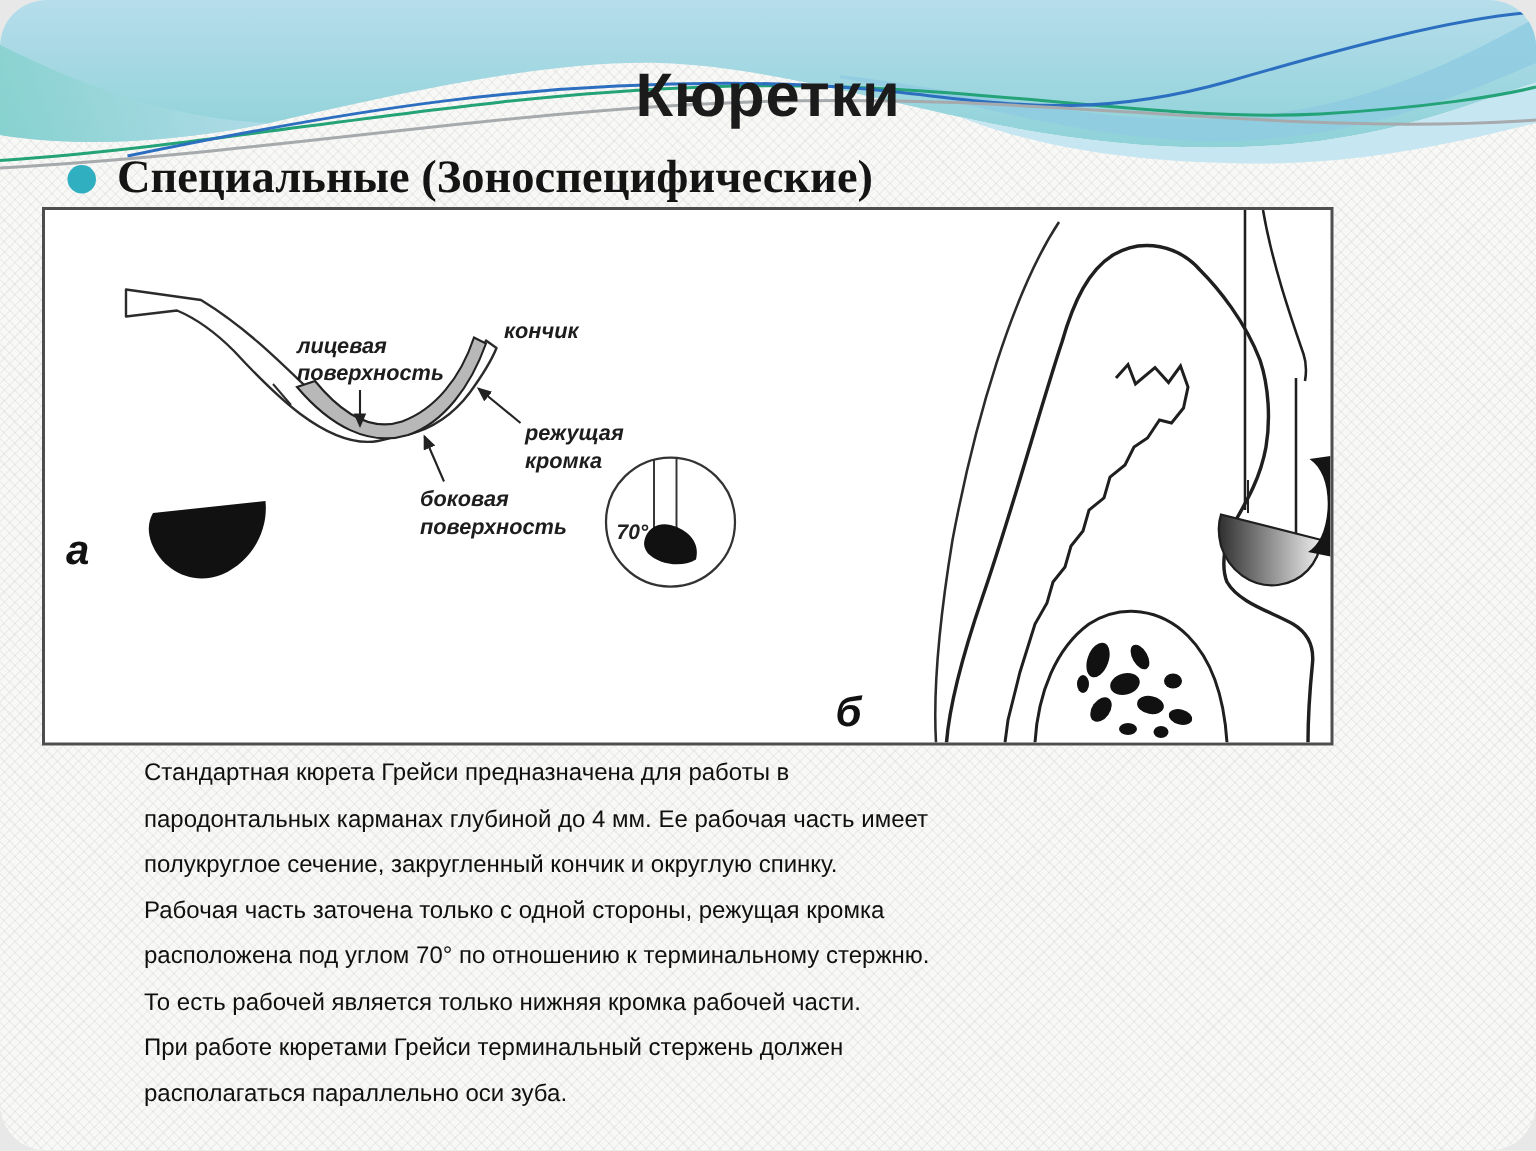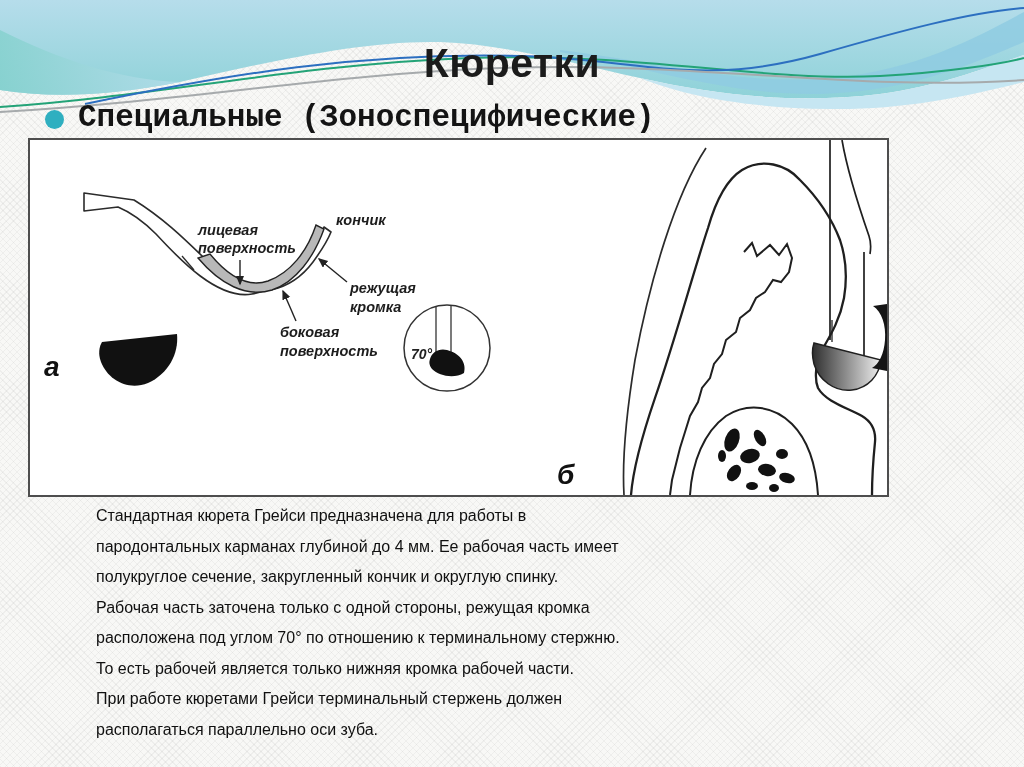--- a/index.html
+++ b/index.html
@@ -3,34 +3,35 @@
 <meta charset="utf-8">
 <style>
   html,body{margin:0;padding:0;background:#e8e8e8;}
   .slide{
     position:relative;width:1024px;height:767px;overflow:hidden;
     background-color:#f8f8f6;
     background-image:
       repeating-linear-gradient(45deg, rgba(150,150,150,.10) 0 1px, transparent 1px 5px),
       repeating-linear-gradient(-45deg, rgba(150,150,150,.10) 0 1px, transparent 1px 5px);
     font-family:"Liberation Sans", sans-serif;
+    border-radius:31px;
   }
   .header-wave{position:absolute;top:0;left:0;width:1024px;height:135px;}
   .slide-title{
     position:absolute;top:40px;left:0;width:1024px;text-align:center;
     font-family:"Liberation Sans", sans-serif;font-weight:bold;font-size:41px;
     color:#1b1b1b;letter-spacing:.5px;
   }
   .bullet-row{position:absolute;top:99px;left:36px;width:960px;display:flex;align-items:flex-start;}
   .bullet-dot{
     width:19px;height:19px;border-radius:50%;background:#2fafc0;
     margin:11px 14px 0 9px;flex:none;
   }
   .bullet-label{
-    font-family:Liberation Mono, monospace;font-weight:bold;font-size:31px;
+    font-family:Liberation Serif, serif;font-weight:bold;font-size:31px;
     color:#141414;line-height:38px;white-space:nowrap;
   }
   .figure-box{
     position:absolute;left:28px;top:138px;width:857px;height:355px;
     background:#ffffff;border:2px solid #4e4e4e;box-sizing:content-box;font-style:italic;
   }
   .figure-box svg{display:block;}
   .body-text{
     position:absolute;left:96px;top:501px;width:830px;
     font-family:Liberation Sans, sans-serif;font-size:16px;line-height:30.5px;

